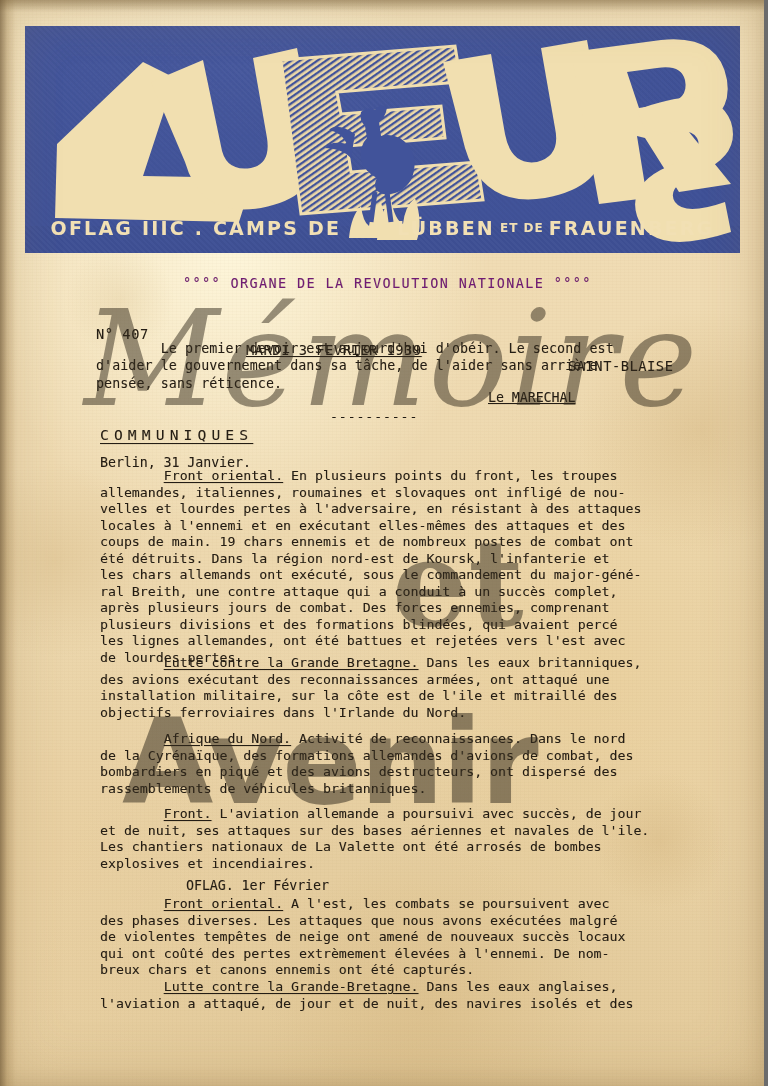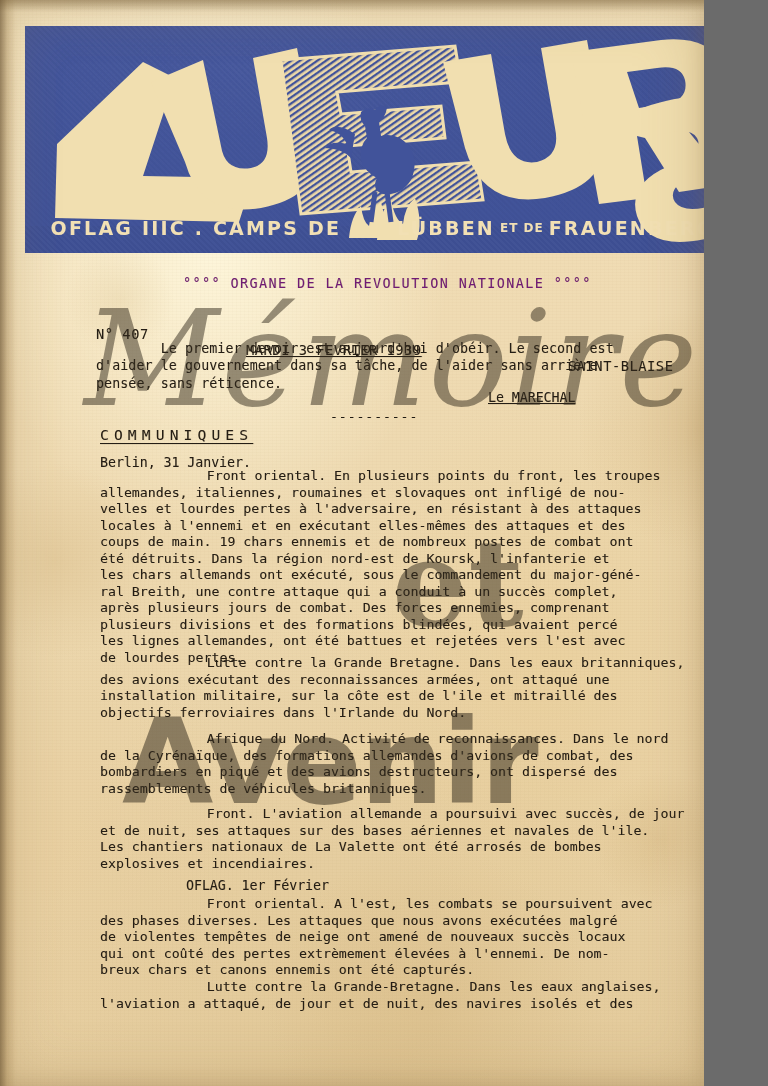--- a/index.html
+++ b/index.html
@@ -2,21 +2,21 @@
 <html><head>
 <meta charset="utf-8">
 <style>
   html, body {
     margin: 0;
     padding: 0;
     background: #6b6b6b;
   }
   #page {
     position: relative;
-    width: 704px;
+    width: 764px;
     height: 1086px;
     overflow: hidden;
     background: #efdcb4;
     font-family: "Liberation Sans", sans-serif;
   }
 
   
   .paper-base {
     position: absolute;
     inset: 0;
@@ -155,21 +155,21 @@
   .dateline1 { left: 100px; top: 455px; font-size: 13.2px; }
   .dateline2 { left: 186px; top: 878px; font-size: 13.2px; }
 
   .para { font-size: 13.15px; line-height: 16.55px; letter-spacing: 0.05px; }
   .p1 { left: 100px; top: 468px; }
   .p2 { left: 100px; top: 655px; }
   .p3 { left: 100px; top: 731px; }
   .p4 { left: 100px; top: 806px; }
   .p5 { left: 100px; top: 896px; }
   .p6 { left: 100px; top: 979px; }
-  .lead { display: inline; text-underline-offset: 2px; margin-left: 43px; }
+  .lead { display: inline; text-decoration: underline; text-underline-offset: 2px; }
 
   
   .wm {
     position: absolute;
     color: rgba(47,40,28,0.56);
     pointer-events: none;
     user-select: none;
     white-space: nowrap;
   }
   .wm-memoire {

